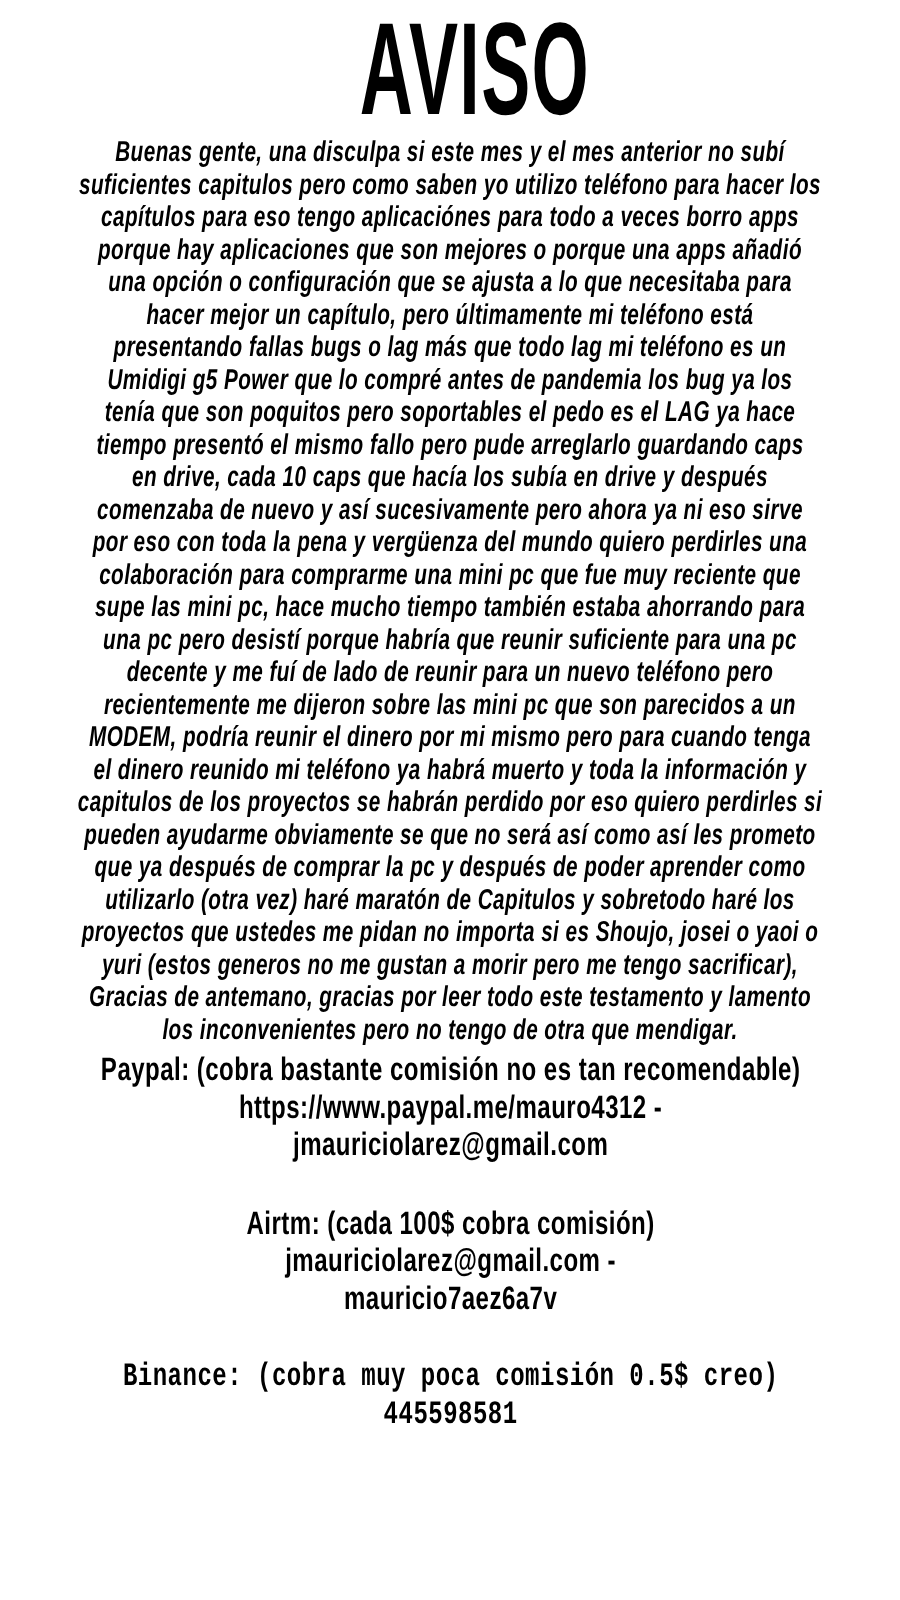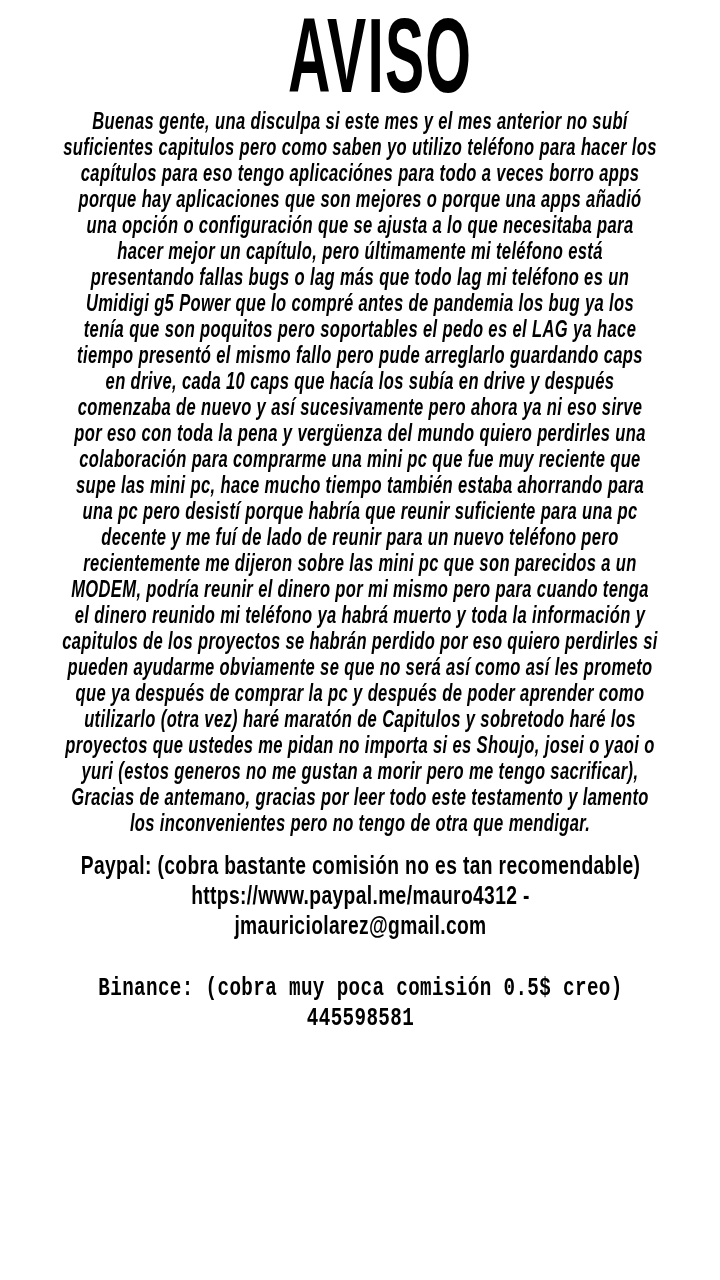--- a/index.html
+++ b/index.html
@@ -41,21 +41,21 @@
   
   .sub-inner {
     font-size: 26px;
     line-height: 30px;
     letter-spacing: 0.5px;
     width: 973px;
     margin-left: -126.5px;
     transform: scaleX(0.74);
   }
   .request-block { margin-top: 24px; }
-  .paypal-block  { margin-top: 14px; }
+  .paypal-block  { margin-top: 4px; }
   .airtm-block   { margin-top: 33px; }
   .binance-block { margin-top: 33px; font-family: Liberation Mono, monospace; }
 </style>
 </head>
 <body>
 
 <div>
 
   <div class="block title-block">
     <div class="inner title-inner">AVISO</div>
@@ -92,19 +92,24 @@
 los inconvenientes pero no tengo de otra que mendigar.</div>
   </div>
 
 
   <div class="block paypal-block">
     <div class="inner sub-inner">Paypal: (cobra bastante comisión no es tan recomendable)
 https://www.paypal.me/mauro4312 -
 jmauriciolarez@gmail.com</div>
   </div>
 
+  <div class="block airtm-block">
+    <div class="inner sub-inner">Airtm: (cada 100$ cobra comisión)
+jmauriciolarez@gmail.com -
+mauricio7aez6a7v</div>
+  </div>
 
   <div class="block binance-block">
     <div class="inner sub-inner">Binance: (cobra muy poca comisión 0.5$ creo)
 445598581</div>
   </div>
 
 </div>
 
 </body></html>

